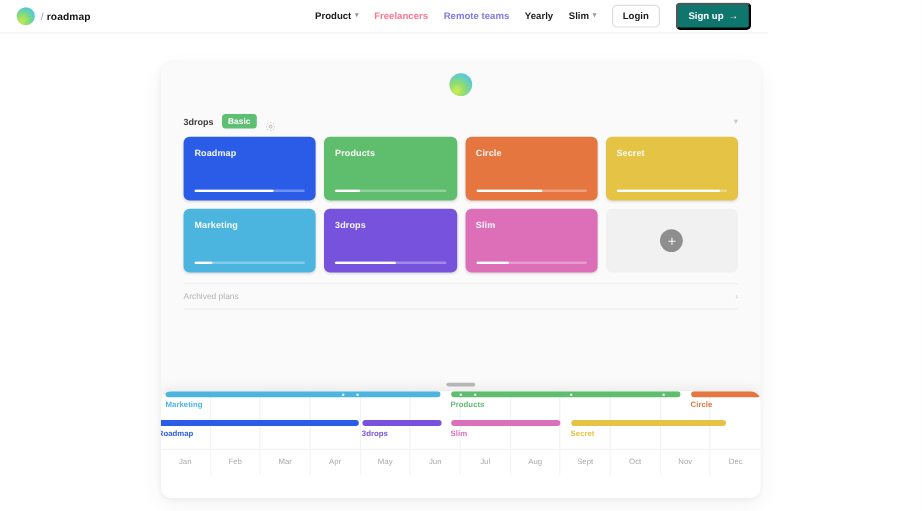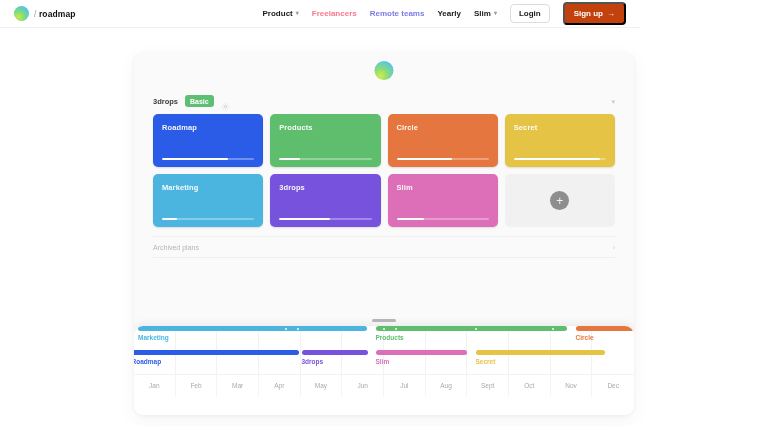--- a/index.html
+++ b/index.html
@@ -37,21 +37,21 @@
   .nav-link.pink { color: #f9788f; }
   .nav-link.violet { color: #7c7ce8; }
   .caret { font-size: 6px; color: #9a9a9a; line-height: 1; transform: translateY(-1px); }
   .btn-login {
     font-size: 8px; font-weight: 600; color: #1b1b1b;
     border: 1px solid #dcdcdc; border-radius: 4px;
     padding: 4px 8px; background: #fff; white-space: nowrap;
   }
   .btn-signup {
     font-size: 8px; font-weight: 600; color: #fff;
-    background: #c2410c; border-radius: 4px;
+    background: #0f766e; border-radius: 4px;
     padding: 5px 9px; white-space: nowrap;
     display: flex; align-items: flex-end; gap: 4px;
   }
 
   
   .app-shell {
     position: absolute; left: 134px; top: 52px;
     width: 500px; height: 363px;
     background: #fafafa;
     border-radius: 9px;

